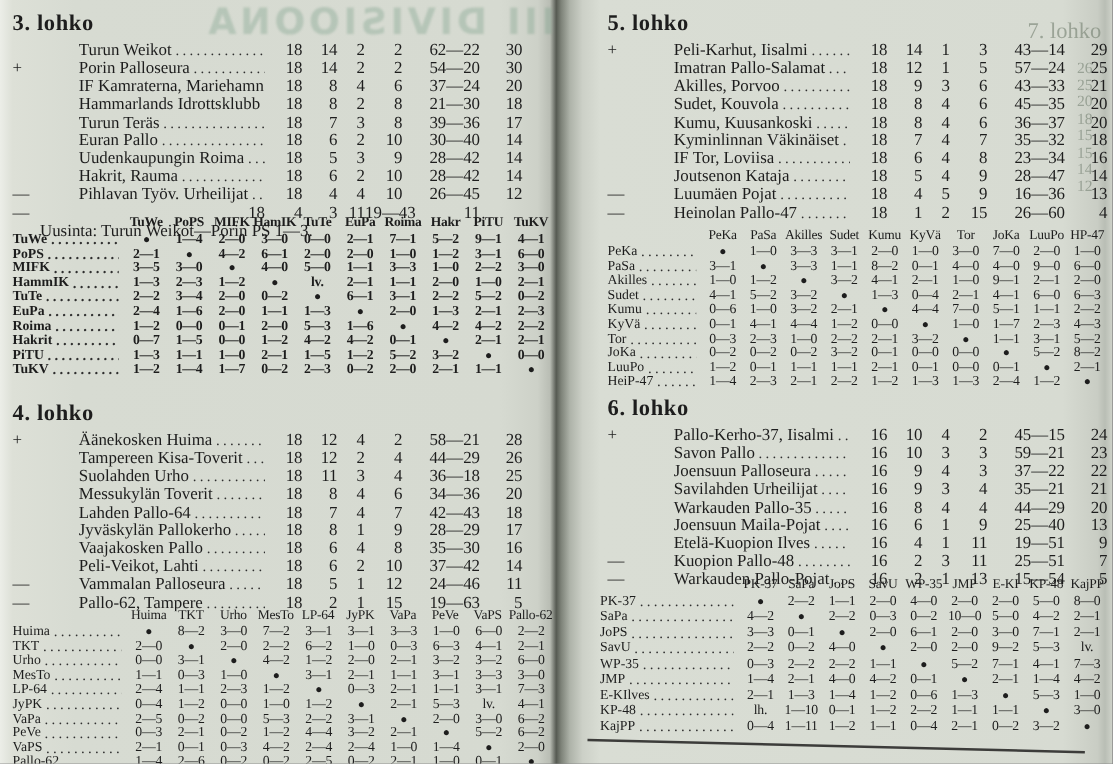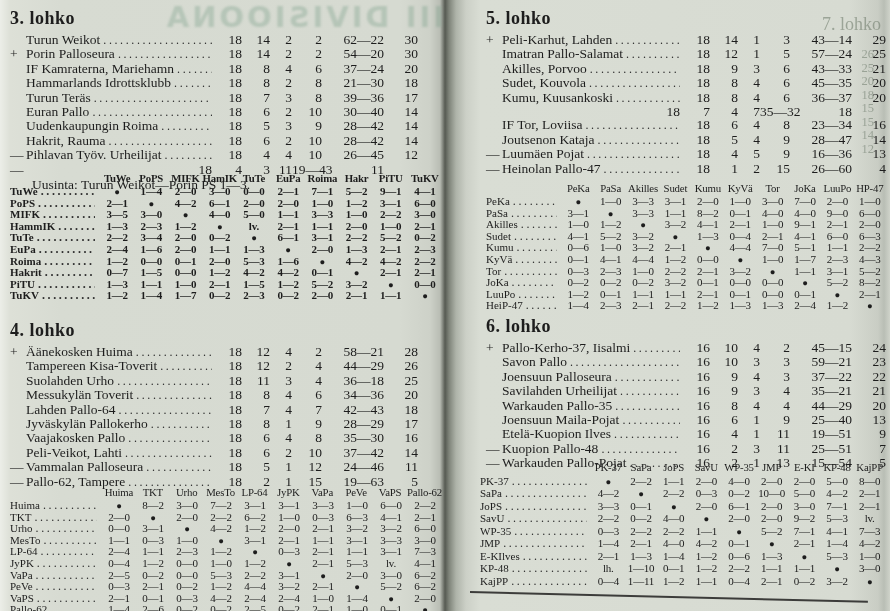--- a/index.html
+++ b/index.html
@@ -22,21 +22,21 @@
     font-size:12.5px;line-height:13.5px;color:rgba(100,114,98,0.5);filter:blur(0.5px);}
   .lp{position:absolute;left:10px;top:0;width:434px;height:611px;}
   .rp{position:absolute;left:468px;top:0;width:422px;height:611px;}
   .blk{position:absolute;}
   .title{font-size:18px;font-weight:bold;letter-spacing:0.5px;margin:0 0 4px 0;}
   .standings{font-size:13.5px;}
   .srow{display:grid;grid-template-columns:16px 1fr 30px 28px 22px 30px 62px 34px;
     line-height:13.4px;align-items:baseline;}
   .mark{text-align:left;}
   .team{display:flex;overflow:hidden;white-space:nowrap;}
-  .team .nm{padding-right:3px;}
+  .team .nm{padding-right:3px;margin-left:37px;}
   .dots{flex:1;overflow:hidden;color:#2e2e2e;}
   .dots::after{content:"...........................................................";letter-spacing:2.6px;font-size:12px;}
   .num{text-align:right;white-space:nowrap;}
   .note{font-size:13.5px;margin-top:1px;padding-left:22px;}
   .matrix{font-size:11px;}
   .mrow{display:grid;line-height:10.6px;align-items:baseline;}
   .m6 .mrow{line-height:11.5px;}
   .mhead{margin-bottom:2px;line-height:12px;}
   .mcell{text-align:center;white-space:nowrap;letter-spacing:-0.2px;}
   .mcol{font-size:10.8px;overflow:visible;}
@@ -685,21 +685,21 @@
       </div>
   </div>
 
   <div class="rp">
     <section class="blk" style="left:18px;top:8px;width:400px;">
       <h2 class="title">5. lohko</h2>
       <div class="standings">
           <div class="srow">
             <span class="mark">+</span>
             <span class="team">
-              <span class="nm">Peli-Karhut, Lahden</span>
+              <span class="nm">Peli-Karhut, Iisalmi</span>
               <span class="dots"></span>
             </span>
             <span class="num">18</span>
             <span class="num">14</span>
             <span class="num">1</span>
             <span class="num">3</span>
             <span class="num">43—14</span>
             <span class="num">29</span>
           </div>
           <div class="srow">
@@ -749,20 +749,24 @@
             </span>
             <span class="num">18</span>
             <span class="num">8</span>
             <span class="num">4</span>
             <span class="num">6</span>
             <span class="num">36—37</span>
             <span class="num">20</span>
           </div>
           <div class="srow">
             <span class="mark"></span>
+            <span class="team">
+              <span class="nm">Kyminlinnan Väkinäiset</span>
+              <span class="dots"></span>
+            </span>
             <span class="num">18</span>
             <span class="num">7</span>
             <span class="num">4</span>
             <span class="num">7</span>
             <span class="num">35—32</span>
             <span class="num">18</span>
           </div>
           <div class="srow">
             <span class="mark"></span>
             <span class="team">

